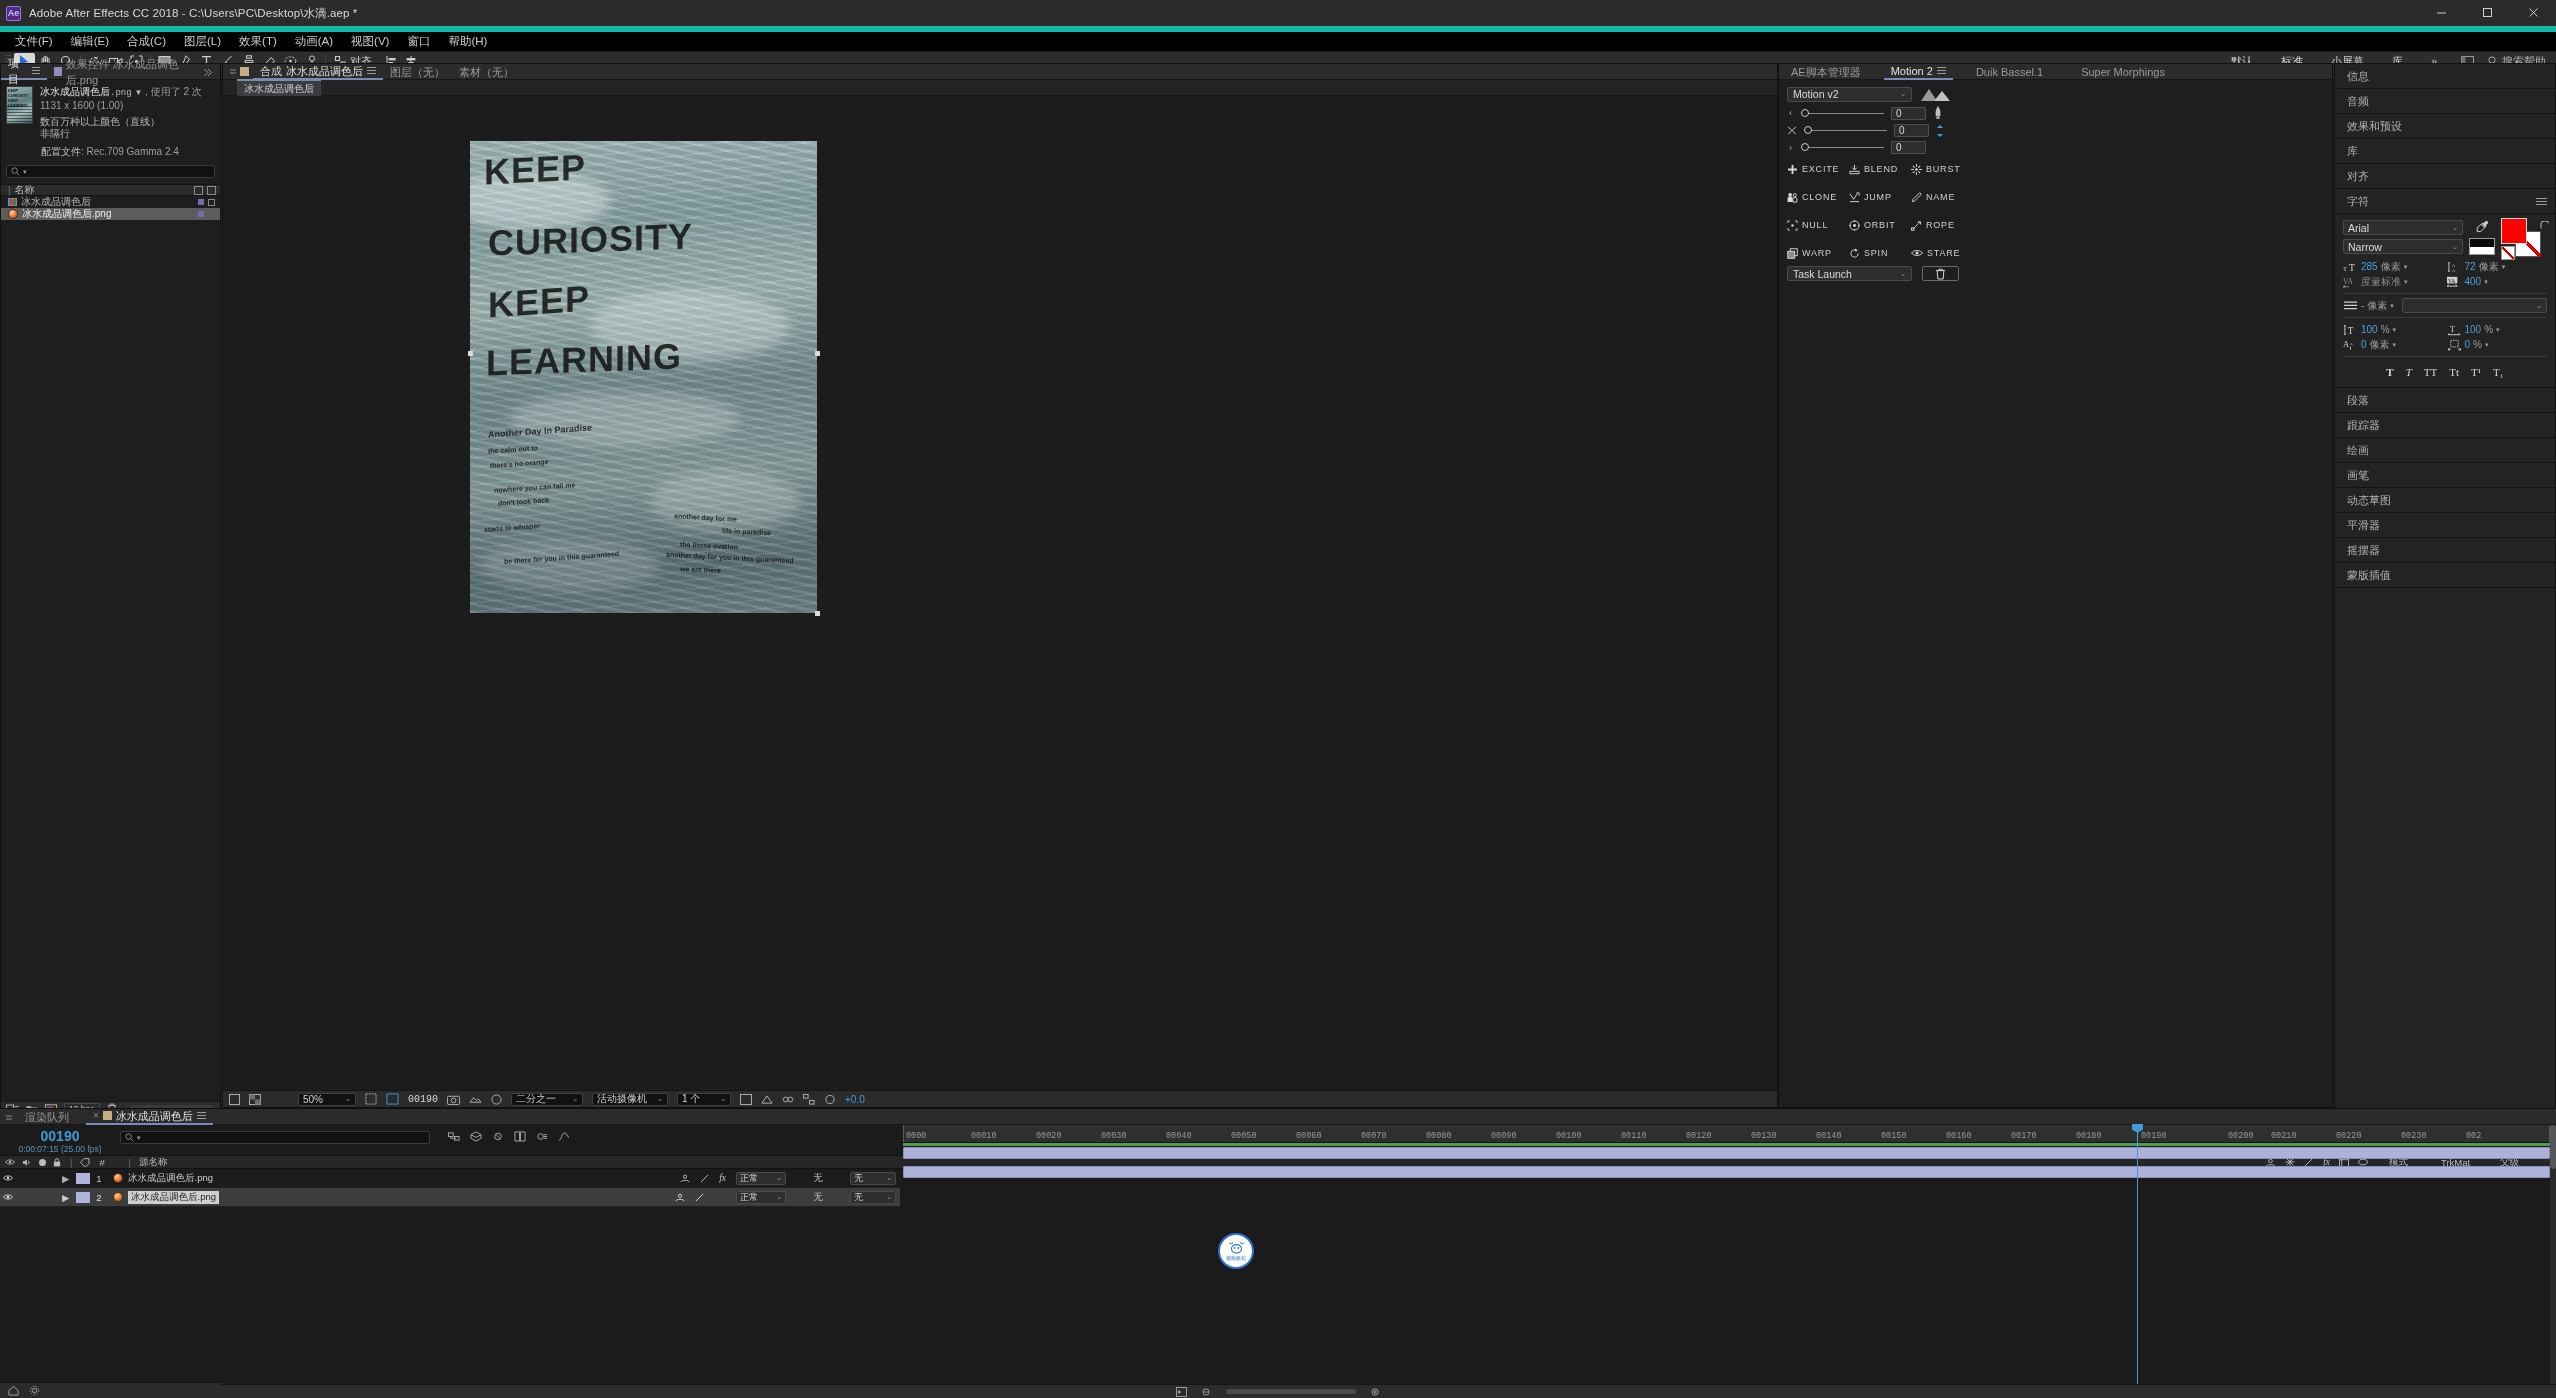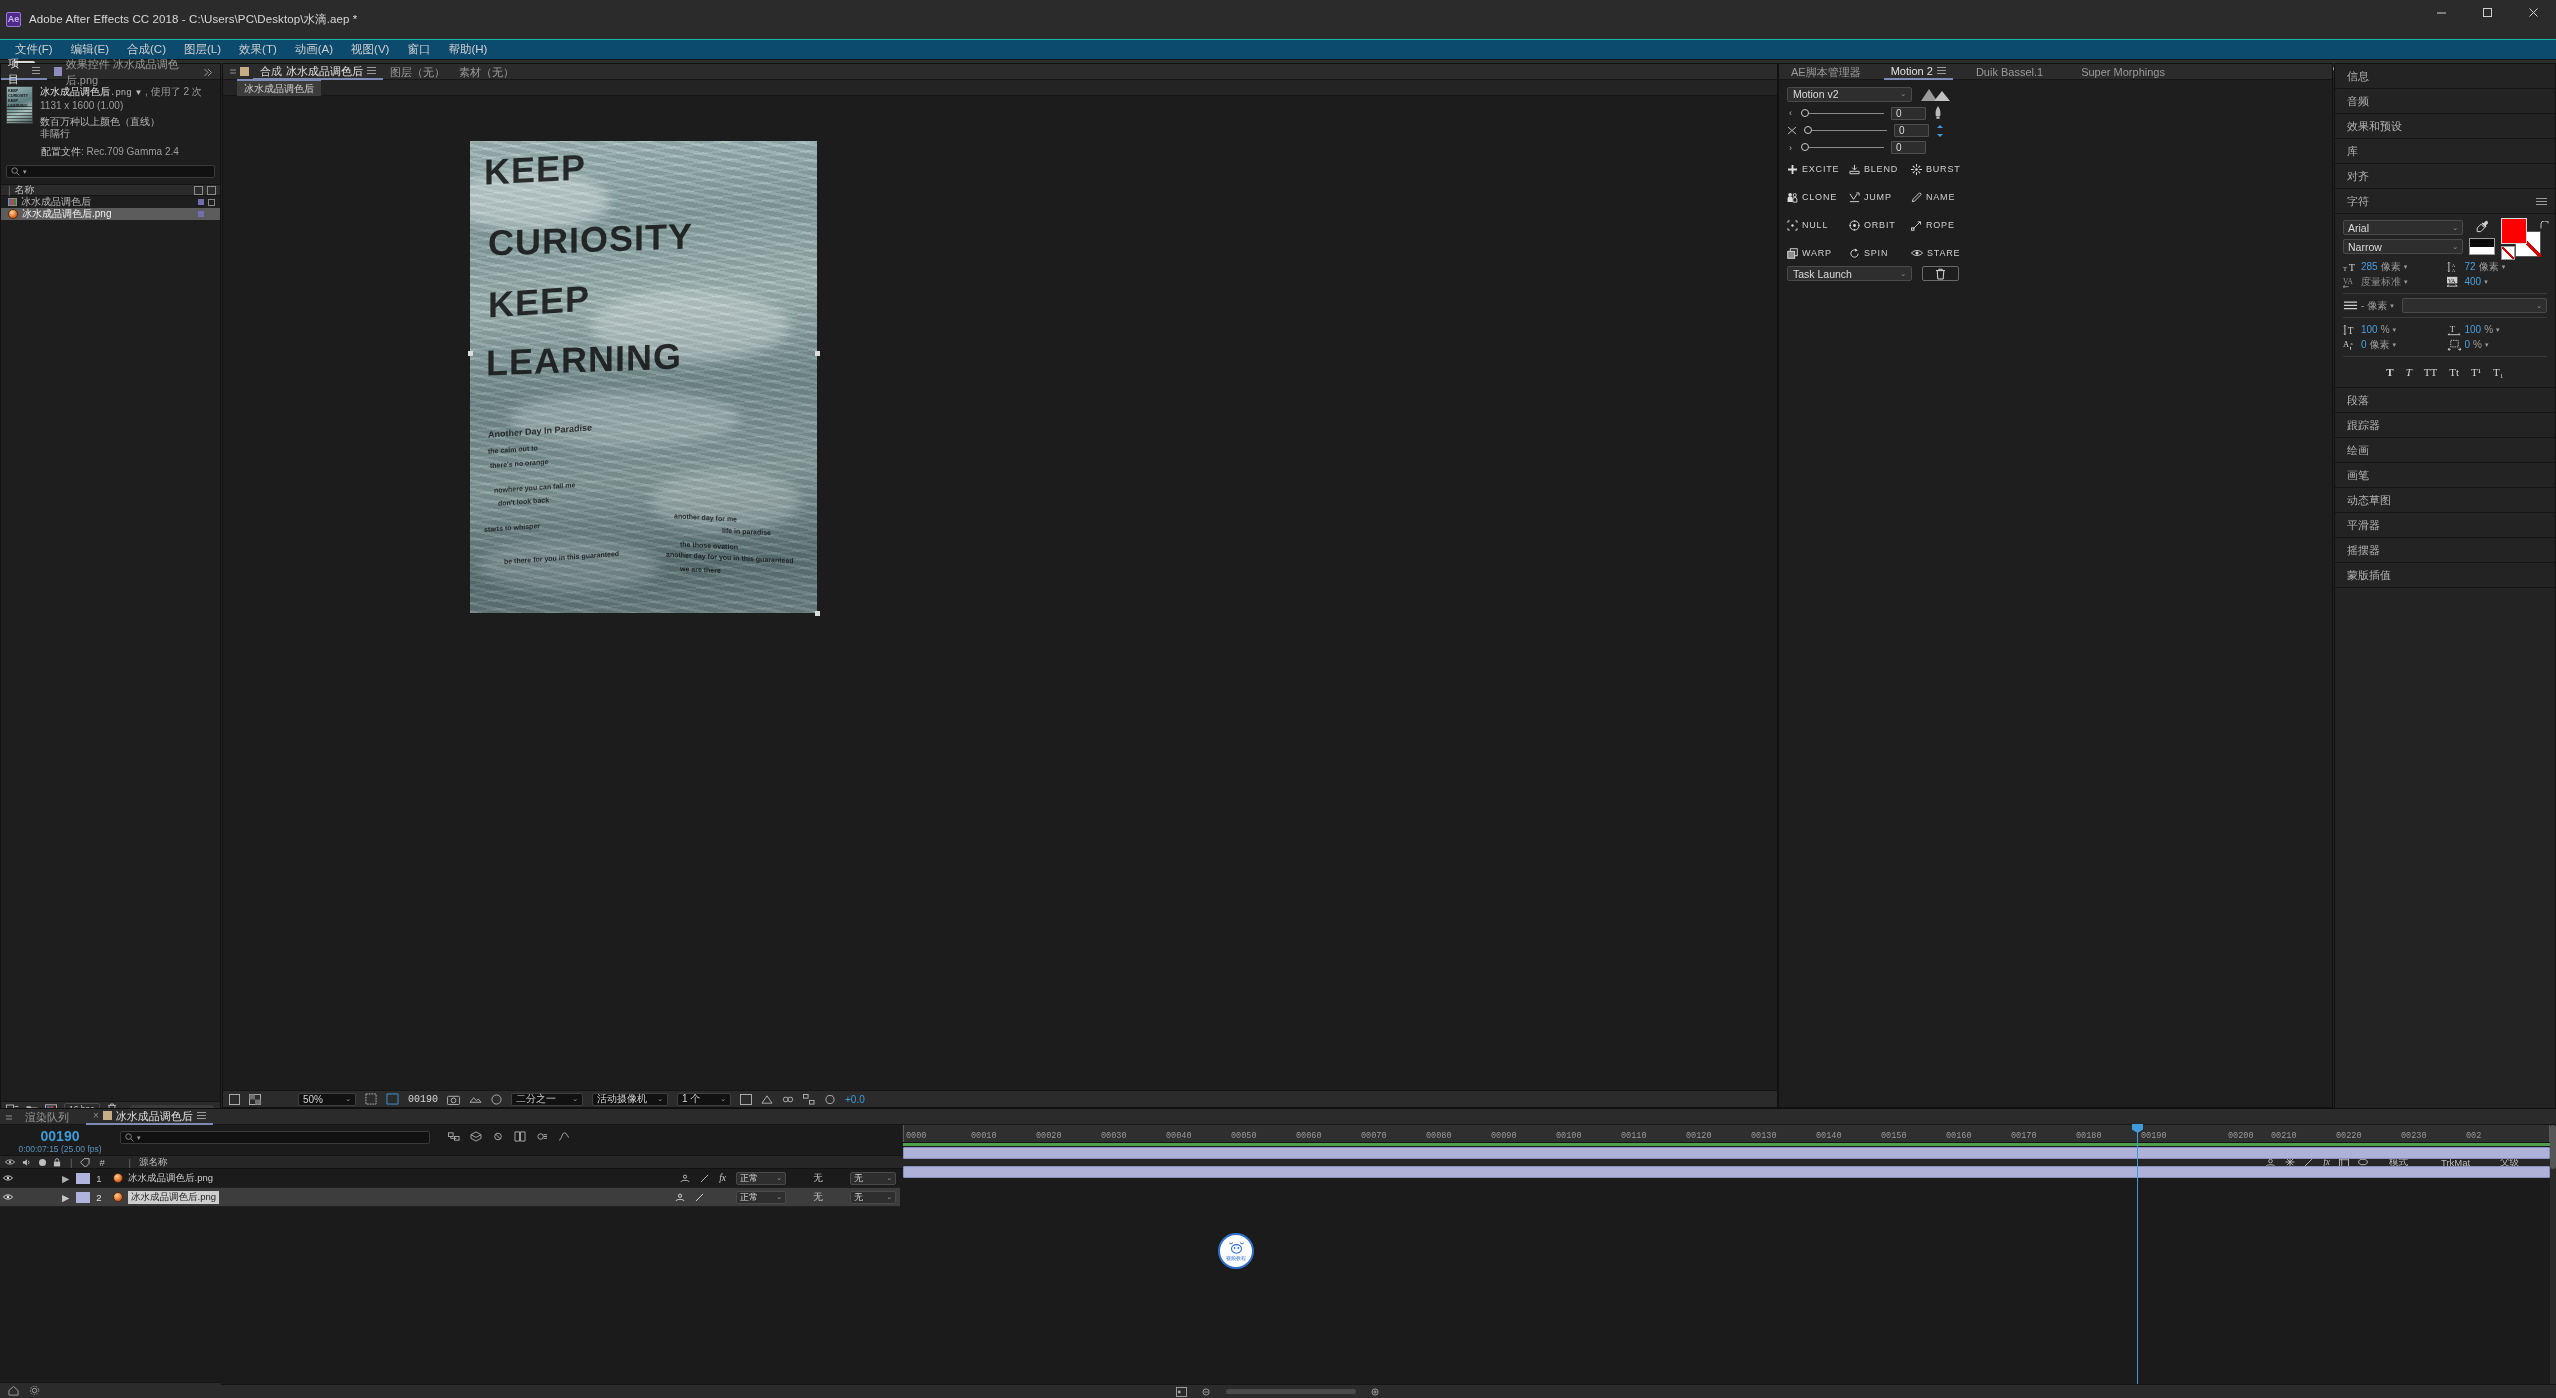--- a/index.html
+++ b/index.html
@@ -8,36 +8,36 @@
     background:#1e1e1e;
     font-family:"Liberation Sans", sans-serif;
     color:#c8c8c8;
     overflow:hidden;
     -webkit-font-smoothing:antialiased;
   }
   .app{ position:relative; width:2556px; height:1398px; background:#232323; }
 
   
   .titlebar{
-    height:40px; background:#2b2b2b; display:flex; align-items:center;
-    padding-left:6px; border-bottom:1px solid #14b8a6; position:relative;
+    height:32px; background:#2b2b2b; display:flex; align-items:center;
+    padding-left:6px; border-bottom:6px solid #14b8a6; position:relative;
   }
   .ae-logo{
     width:15px;height:15px;background:#4f2a8a;border:1px solid #9a79d0;
     color:#c9b6f0;font-size:9px;line-height:13px;text-align:center;
     font-weight:bold;margin-right:8px;border-radius:2px;
   }
   .title-text{ font-size:11.5px; color:#d8d8d8; letter-spacing:.1px;}
   .win-btns{ position:absolute; right:0; top:0; height:24px; display:flex;}
   .win-btn{ width:46px;height:24px;display:flex;align-items:center;justify-content:center;
             font-size:11px;color:#d0d0d0;}
   .win-btn svg{display:block;}
 
   
-  .menubar{ height:20px;background:#0c4a6e;display:flex;align-items:flex-start;
+  .menubar{ height:20px;background:#000000;display:flex;align-items:flex-start;
             padding-left:6px;border-bottom:1px solid #161616; position:relative;}
   .menu-item{ font-size:11.5px;color:#cfcfcf;padding:2px 9px;white-space:nowrap;}
 
   
   .toolbar{ height:19px;background:#2d2d2d;display:flex;align-items:center;
             border-bottom:1px solid #161616;padding-left:2px;position:relative;}
   .tool{ width:21px;height:17px;display:flex;align-items:center;justify-content:center;}
   .tool.active{ background:#d8d8d8;border-radius:2px;}
   .tool svg{display:block;}
   .tool-sep{width:1px;height:13px;background:#454545;margin:0 3px;}

